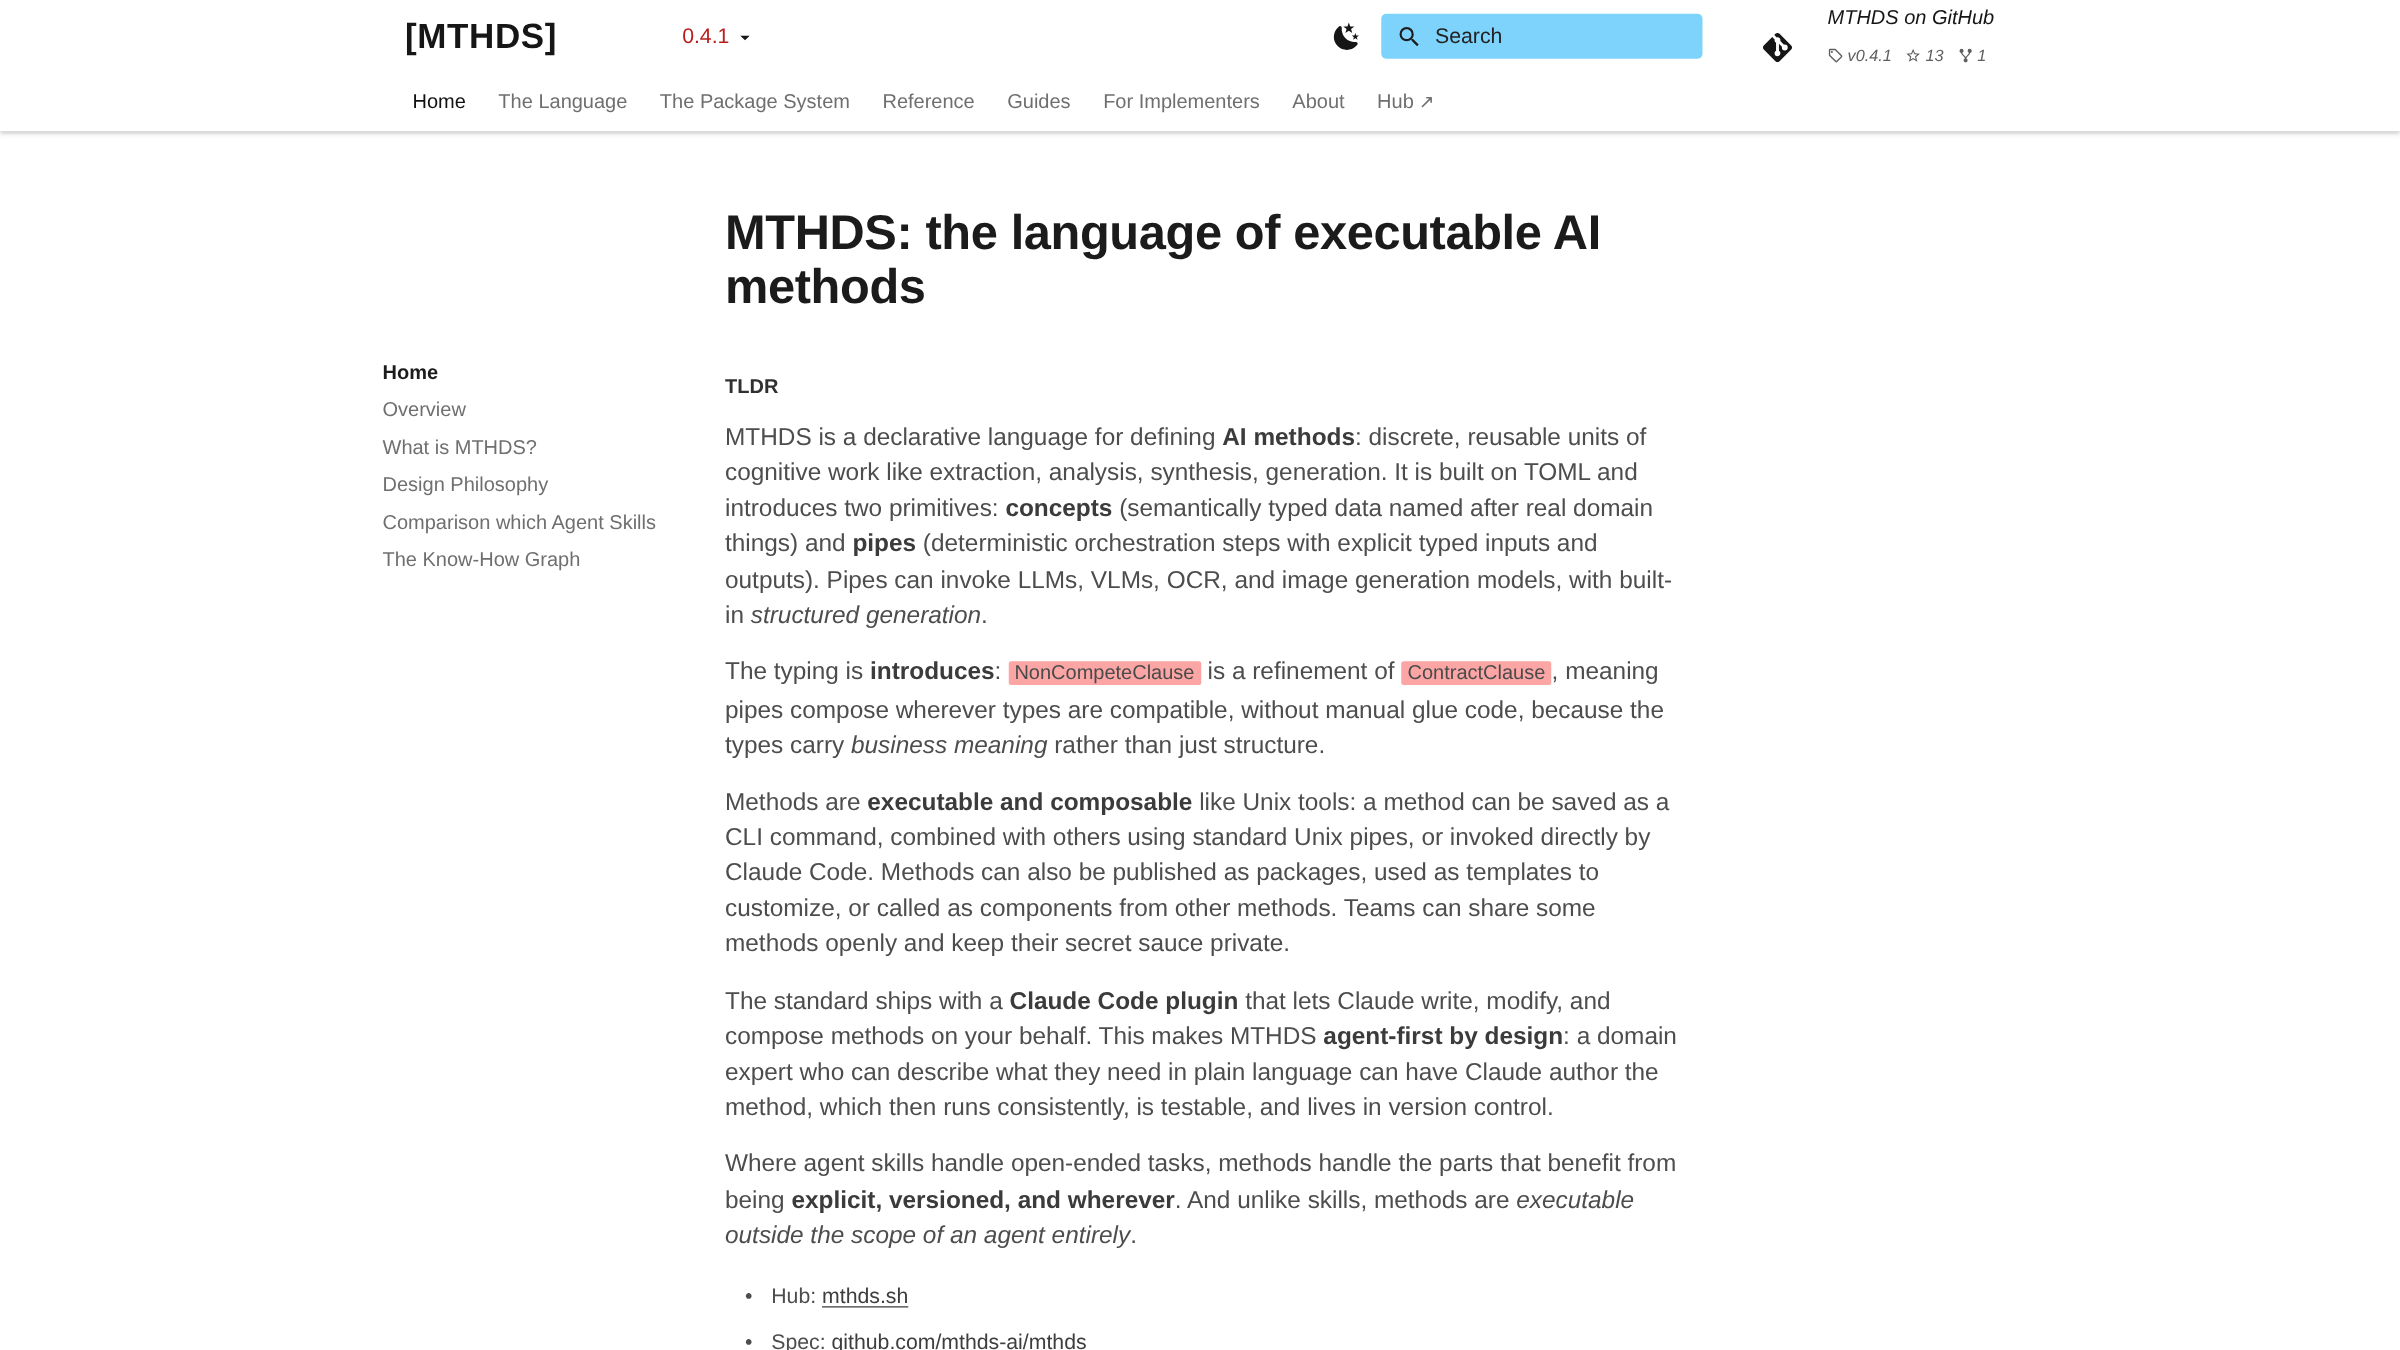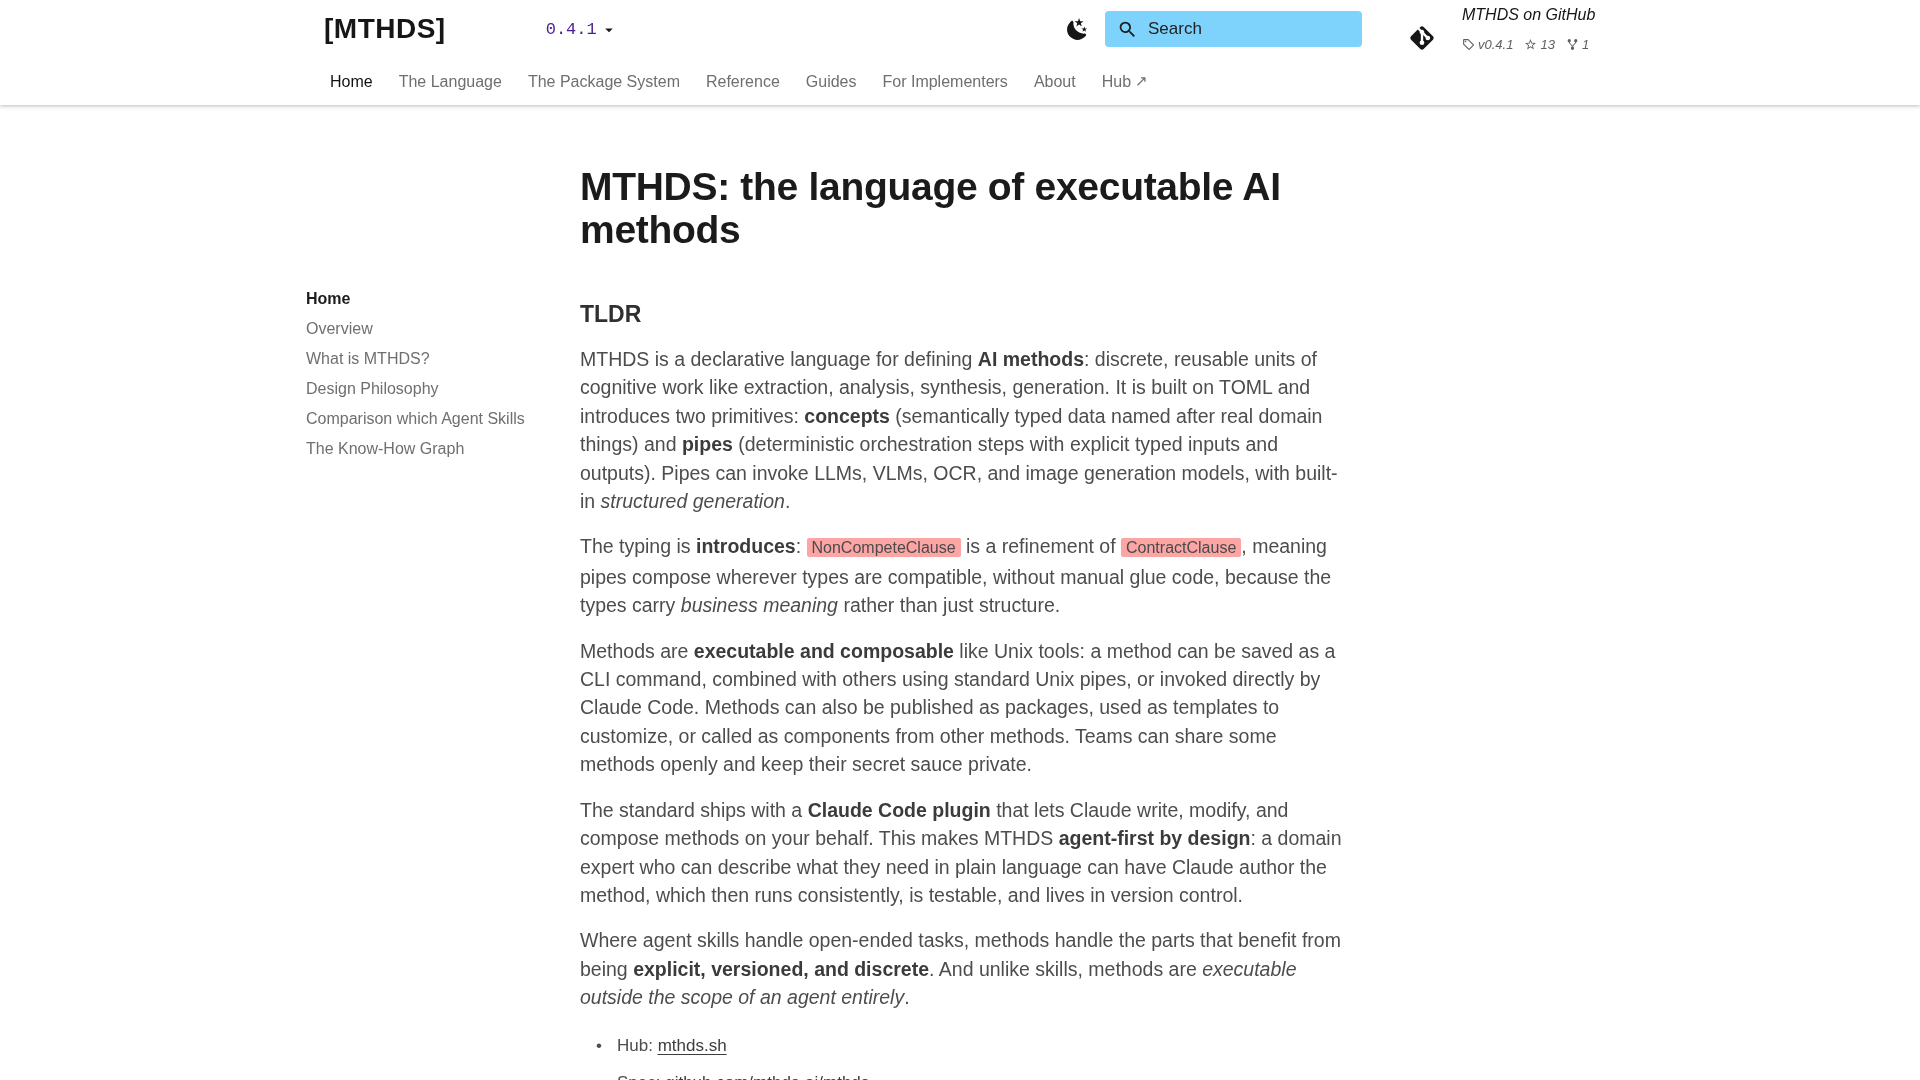--- a/index.html
+++ b/index.html
@@ -33,23 +33,23 @@
     letter-spacing: 0.5px;
     white-space: nowrap;
   }
   .version-btn {
     display: inline-flex;
     align-items: center;
     gap: 3px;
     margin-left: 100px;
     background: none;
     border: none;
-    font-family: Liberation Mono, monospace;
+    font-family: Liberation Sans, sans-serif;
     font-size: 17px;
-    color: #4c1d95;
+    color: #b91c1c;
     cursor: pointer;
     padding: 0;
   }
   .version-btn svg { width: 18px; height: 18px; fill: #161616; margin-top: 2px; }
   .flex-spacer { flex: 1; }
   .theme-toggle {
     background: none; border: none; cursor: pointer;
     padding: 0; margin-right: 15px;
     display: inline-flex; align-items: center;
   }
@@ -128,21 +128,21 @@
   .page-title {
     margin: 0;
     font-size: 39px;
     line-height: 43px;
     font-weight: bold;
     color: #1b1b1b;
     letter-spacing: -0.3px;
   }
   .tldr {
     margin: 50px 0 0 0;
-    font-size: 23px;
+    font-size: 16px;
     font-weight: bold;
     color: #303030;
   }
   .main p.body-para {
     margin: 17px 0 0 0;
     font-size: 19.5px;
     line-height: 28.4px;
     color: #4d4d4d;
   }
   .main strong { color: #3b3b3b; }
@@ -276,20 +276,20 @@
       </nav>
   </aside>
   <main class="main">
     <h1 class="page-title">MTHDS: the language of executable AI methods</h1>
     <p class="tldr">TLDR</p>
     <div id="paragraphs">
         <p class="body-para"><span>MTHDS is a declarative language for defining </span><strong>AI methods</strong><span>: discrete, reusable units of cognitive work like extraction, analysis, synthesis, generation. It is built on TOML and introduces two primitives: </span><strong>concepts</strong><span> (semantically typed data named after real domain things) and </span><strong>pipes</strong><span> (deterministic orchestration steps with explicit typed inputs and outputs). Pipes can invoke LLMs, VLMs, OCR, and image generation models, with built-in </span><em>structured generation</em><span>.</span></p>
         <p class="body-para"><span>The typing is </span><strong>introduces</strong><span>: </span><code>NonCompeteClause</code><span> is a refinement of </span><code>ContractClause</code><span>, meaning pipes compose wherever types are compatible, without manual glue code, because the types carry </span><em>business meaning</em><span> rather than just structure.</span></p>
         <p class="body-para"><span>Methods are </span><strong>executable and composable</strong><span> like Unix tools: a method can be saved as a CLI command, combined with others using standard Unix pipes, or invoked directly by Claude Code. Methods can also be published as packages, used as templates to customize, or called as components from other methods. Teams can share some methods openly and keep their secret sauce private.</span></p>
         <p class="body-para"><span>The standard ships with a </span><strong>Claude Code plugin</strong><span> that lets Claude write, modify, and compose methods on your behalf. This makes MTHDS </span><strong>agent-first by design</strong><span>: a domain expert who can describe what they need in plain language can have Claude author the method, which then runs consistently, is testable, and lives in version control.</span></p>
-        <p class="body-para"><span>Where agent skills handle open-ended tasks, methods handle the parts that benefit from being </span><strong>explicit, versioned, and discrete</strong><span>. And unlike skills, methods are </span><em>executable outside the scope of an agent entirely</em><span>.</span></p>
+        <p class="body-para"><span>Where agent skills handle open-ended tasks, methods handle the parts that benefit from being </span><strong>explicit, versioned, and wherever</strong><span>. And unlike skills, methods are </span><em>executable outside the scope of an agent entirely</em><span>.</span></p>
       </div>
     <ul class="link-list" id="bullets">
         <li><span>Hub: </span><a class="inline-link">mthds.sh</a></li>
         <li><span>Spec: </span><a class="inline-link">github.com/mthds-ai/mthds</a></li>
       </ul>
   </main>
 </div>
 
 </body></html>

